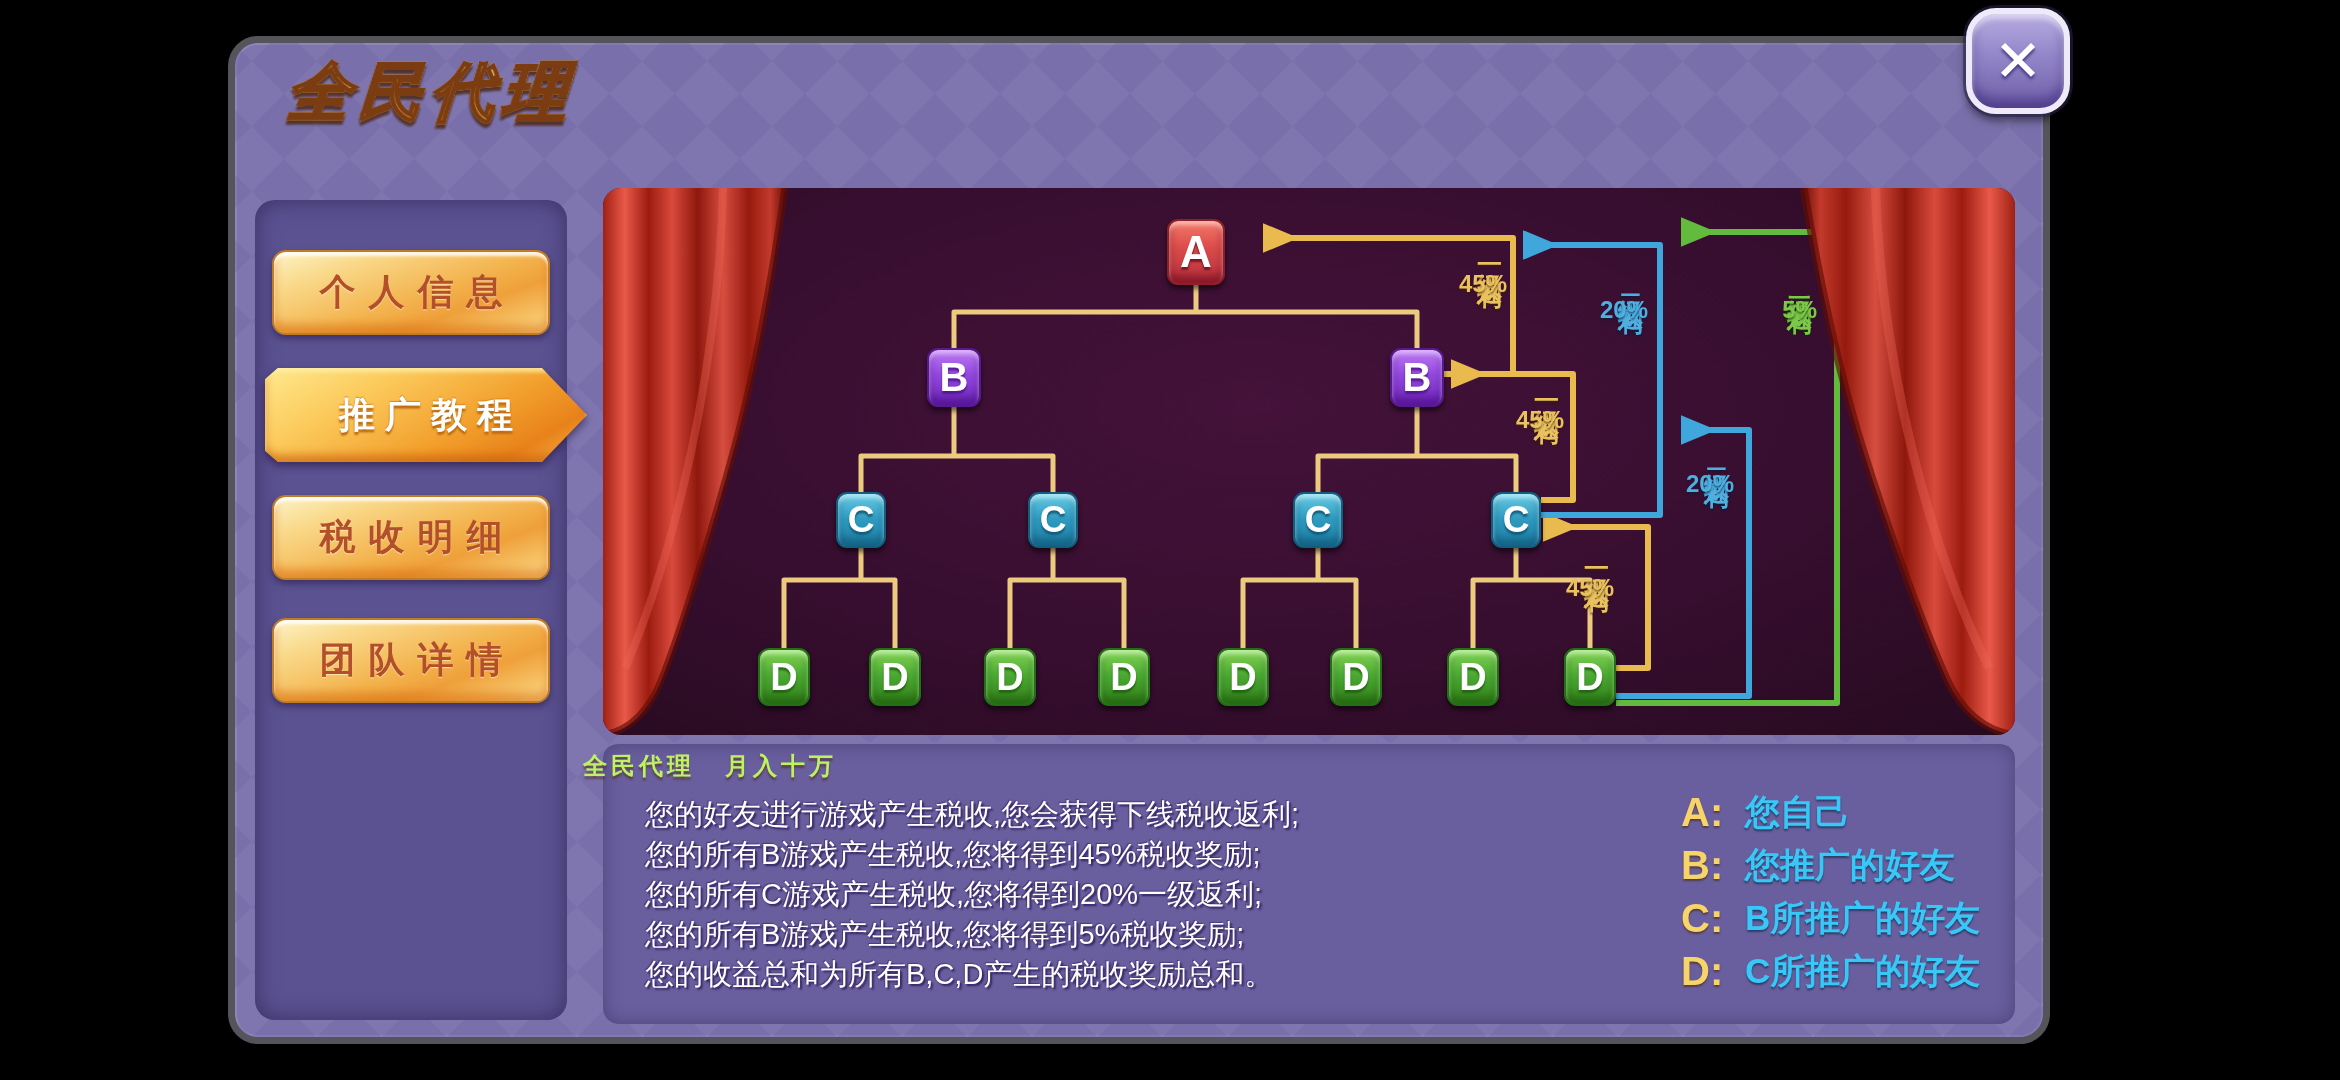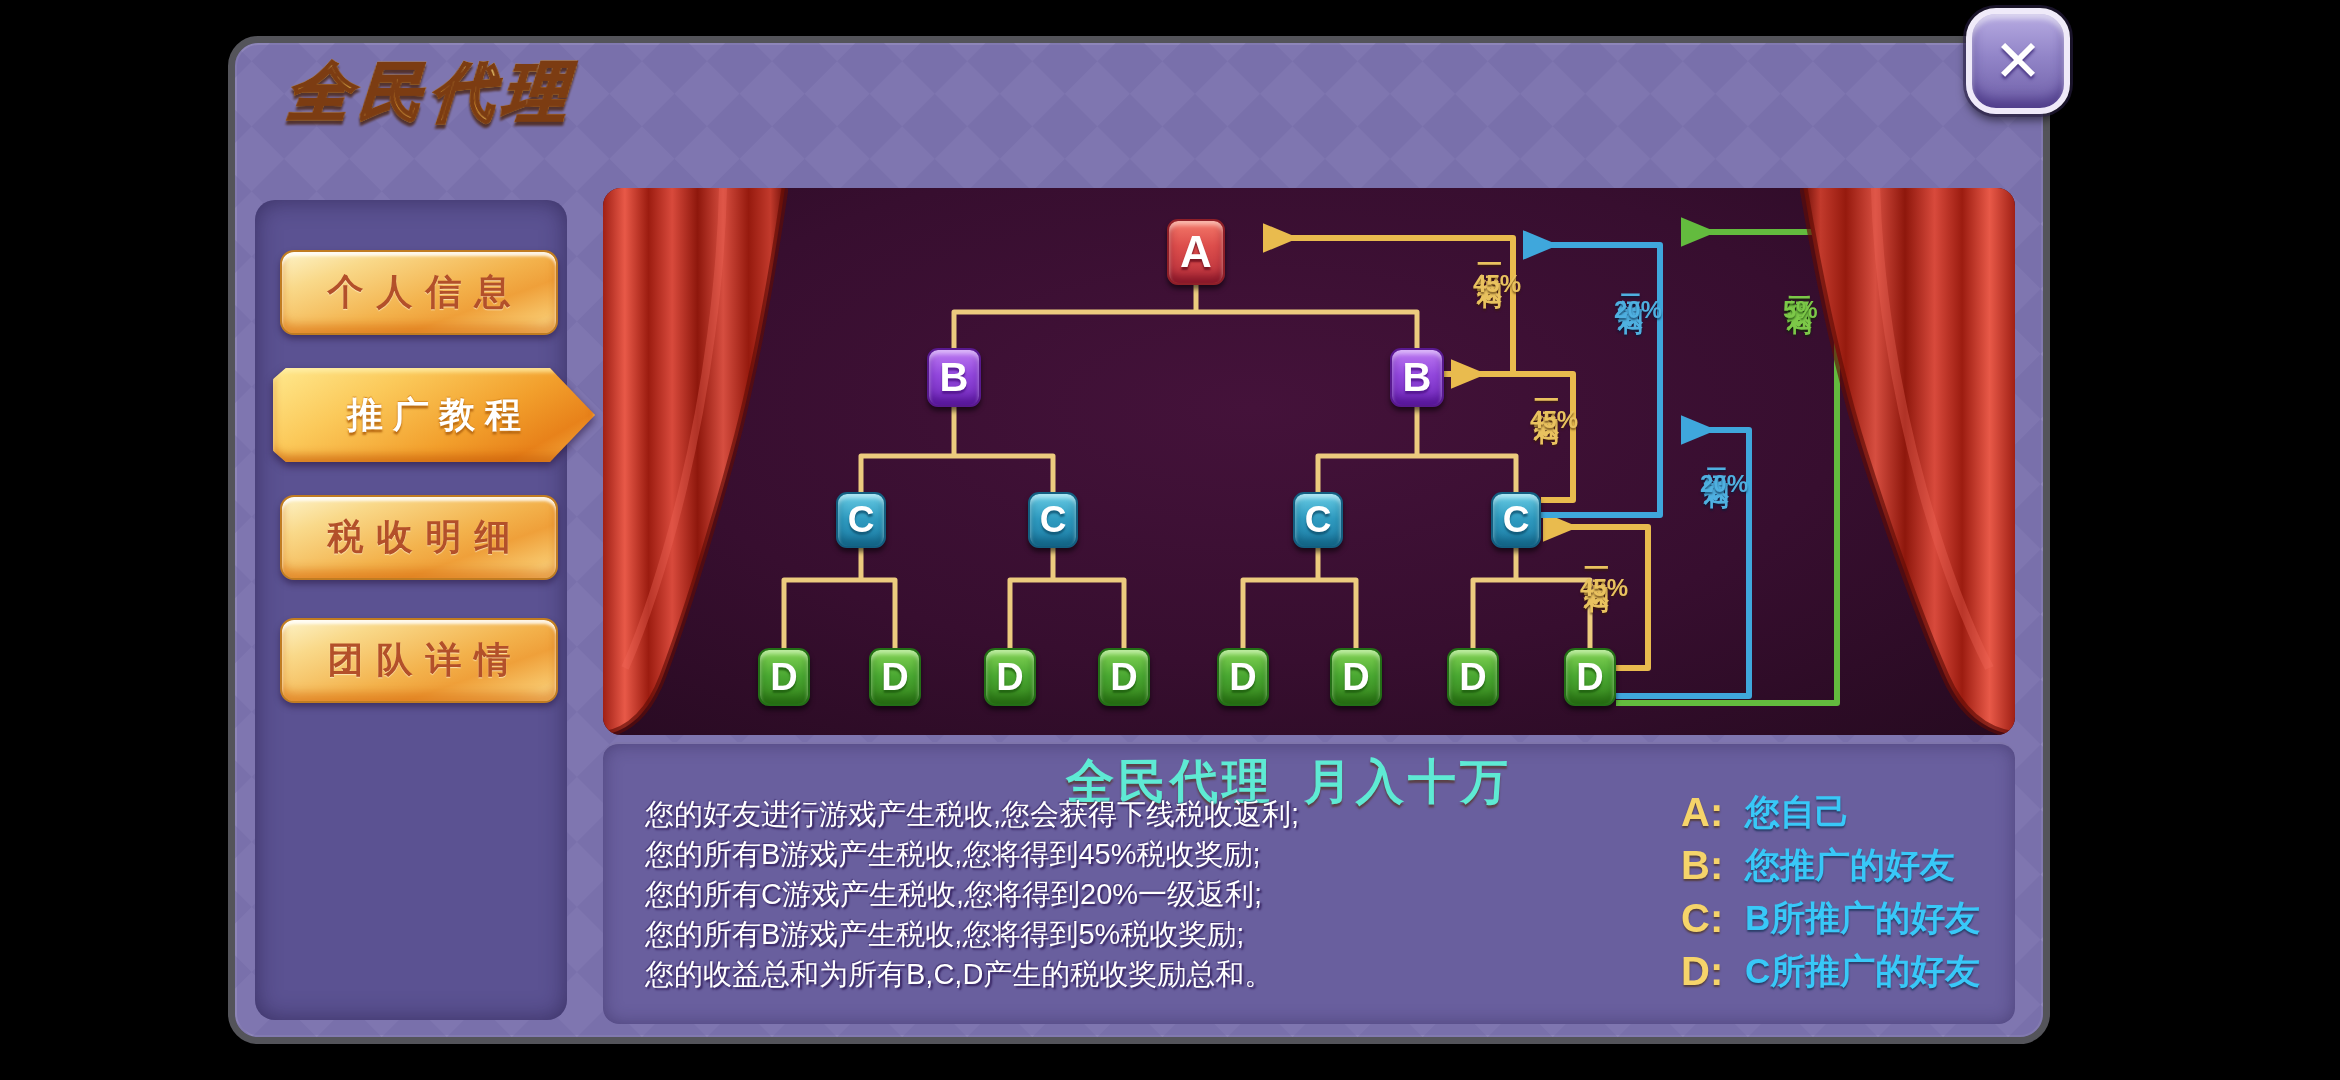--- a/index.html
+++ b/index.html
@@ -39,21 +39,21 @@
             background:#5b5292; border-radius:20px;
             box-shadow:inset 0 0 24px rgba(30,20,60,.55); }
   .menu-btn { position:absolute; left:17px; width:278px; height:85px; cursor:pointer;
             border-radius:14px;
             background:linear-gradient(160deg,#fdf3c8 0%,#f9d98a 22%,#f3b24c 55%,#efa03a 70%,#f7c468 88%,#fce9a4 100%);
             border:2px solid #c07c22;
             box-shadow:inset 0 4px 3px rgba(255,255,255,.85), inset 0 -8px 10px rgba(216,112,18,.6),
                        0 4px 6px rgba(35,20,60,.5);
             display:flex; align-items:center; justify-content:center;
             font-size:36px; font-weight:800; color:#b3502a; letter-spacing:13px;
-            text-indent:13px; text-shadow:0 1px 1px rgba(255,250,220,.65);margin-left:8px; }
+            text-indent:13px; text-shadow:0 1px 1px rgba(255,250,220,.65); }
   .menu-btn.b1 { top:50px; } .menu-btn.b3 { top:295px; } .menu-btn.b4 { top:418px; }
   .sel-wrap { position:absolute; left:10px; top:168px; width:322px; height:94px;
             filter:drop-shadow(0 4px 4px rgba(35,15,55,.6)); cursor:pointer; }
   .menu-btn.selected { position:absolute; left:0; top:0; width:322px; height:94px; border:none;
             clip-path:polygon(0% 12%, 0% 88%, 4% 100%, 86% 100%, 100% 50%, 86% 0%, 4% 0%);
             background:linear-gradient(150deg,#ffe98e 0%,#fbc95a 30%,#f29f2c 62%,#e8821a 82%,#f6b448 100%);
             box-shadow:inset 0 4px 4px rgba(255,240,170,.8), inset 0 -7px 9px rgba(200,95,10,.65);
             color:#ffffff; letter-spacing:10px; text-indent:10px;
             text-shadow:0 3px 2px #b96a12, 0 -1px 1px #d88a20; }
 
@@ -80,38 +80,38 @@
           border:2px solid #135e80;
           box-shadow:inset 0 4px 4px rgba(225,250,255,.6), inset 0 -7px 8px rgba(10,80,110,.6), 0 4px 5px rgba(0,0,0,.55);
           text-shadow:0 3px 2px rgba(15,85,115,.85); }
   .node-d { width:52px; height:58px; font-size:38px;
           background:linear-gradient(180deg,#84d455 0%,#4aa832 48%,#35821c 100%);
           border:2px solid #236f16;
           box-shadow:inset 0 4px 4px rgba(230,255,215,.6), inset 0 -7px 8px rgba(25,90,10,.6), 0 4px 5px rgba(0,0,0,.55);
           text-shadow:0 3px 2px rgba(30,95,15,.85); }
 
   .rebate { position:absolute; width:34px; z-index:2; display:flex; flex-direction:column;
-            align-items:flex-start; font-weight:800; }
+            align-items:flex-end; font-weight:800; }
   .rebate .vtext { writing-mode:vertical-rl; text-orientation:upright; font-size:25px;
             letter-spacing:4px; line-height:34px; }
   .rebate .pct { font-size:24px; margin-top:4px; letter-spacing:0; }
   .rb-gold { color:#e9c25f; text-shadow:0 2px 2px rgba(60,30,0,.6); }
   .rb-blue { color:#4fb0e0; text-shadow:0 2px 2px rgba(0,30,60,.6); }
   .rb-green{ color:#7cc848; text-shadow:0 2px 2px rgba(10,50,0,.6); }
 
   .curtain { position:absolute; top:0; height:547px; z-index:6; pointer-events:none; }
   .curtain-left { left:0; width:185px; }
   .curtain-right { right:0; width:215px; transform:scaleX(-1); }
 
   
   .promo-panel { position:absolute; left:368px; top:699px; width:1412px; height:282px;
             background:#695f9e; border-radius:16px; border-top:2px solid rgba(255,255,255,.14);
             box-shadow:inset 0 0 18px rgba(35,25,70,.4); }
-  .promo-heading { position:absolute; left:0; top:6px; width:100%; text-align:center;
-            transform:translateX(-20px); font-size:48px; font-weight:900; color:#5eead4;
+  .promo-heading { position:absolute; left:0; top:6px; width:100%; text-align:left;
+            transform:translateX(-20px); font-size:24px; font-weight:900; color:#bef264;
             letter-spacing:4px; text-shadow:0 3px 2px rgba(80,40,0,.55); white-space:nowrap; }
   .promo-heading .gap { display:inline-block; width:30px; }
   .promo-lines { position:absolute; left:42px; top:50px; }
   .promo-lines div { font-size:29px; font-weight:400; color:#fff; line-height:40px;
             white-space:nowrap; text-shadow:2px 2px 2px rgba(48,30,92,.95), -1px -1px 1px rgba(48,30,92,.55); }
   .legend { position:absolute; left:1078px; top:42px; }
   .legend .row { height:53px; display:flex; align-items:center; white-space:nowrap; }
   .legend .key { font-size:40px; font-weight:900; color:#f6d46a; width:64px;
             text-shadow:0 2px 2px rgba(70,40,0,.6); }
   .legend .desc { font-size:35px; font-weight:800; color:#38c8f8;

